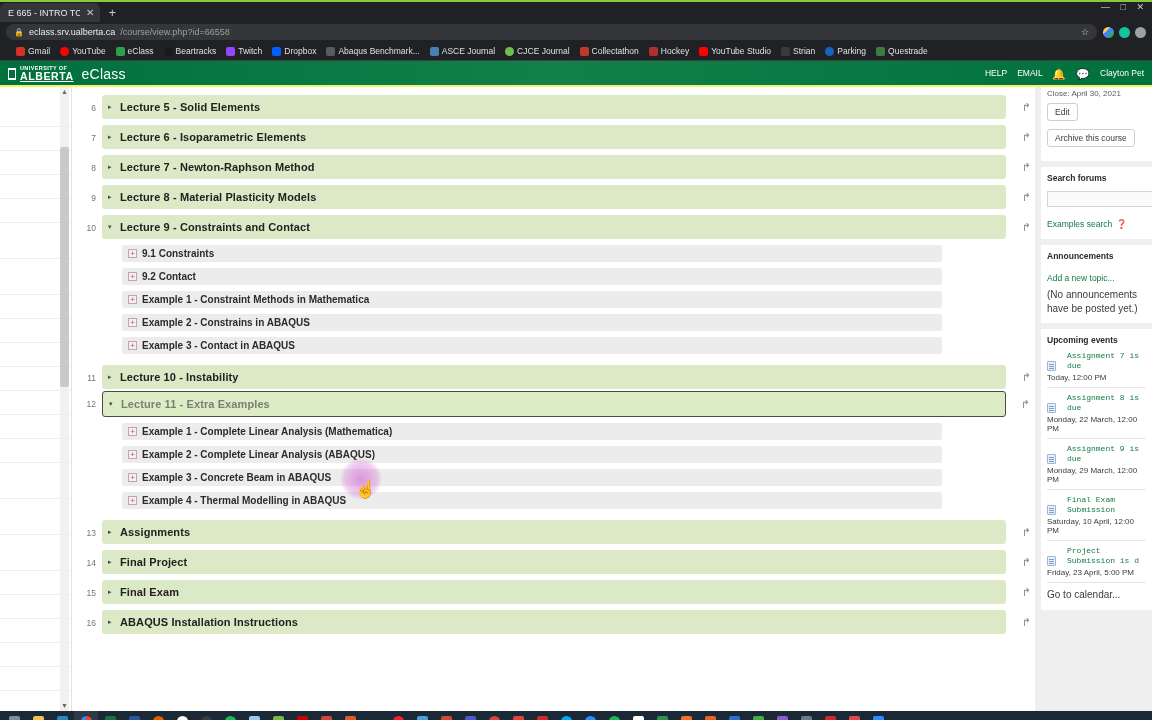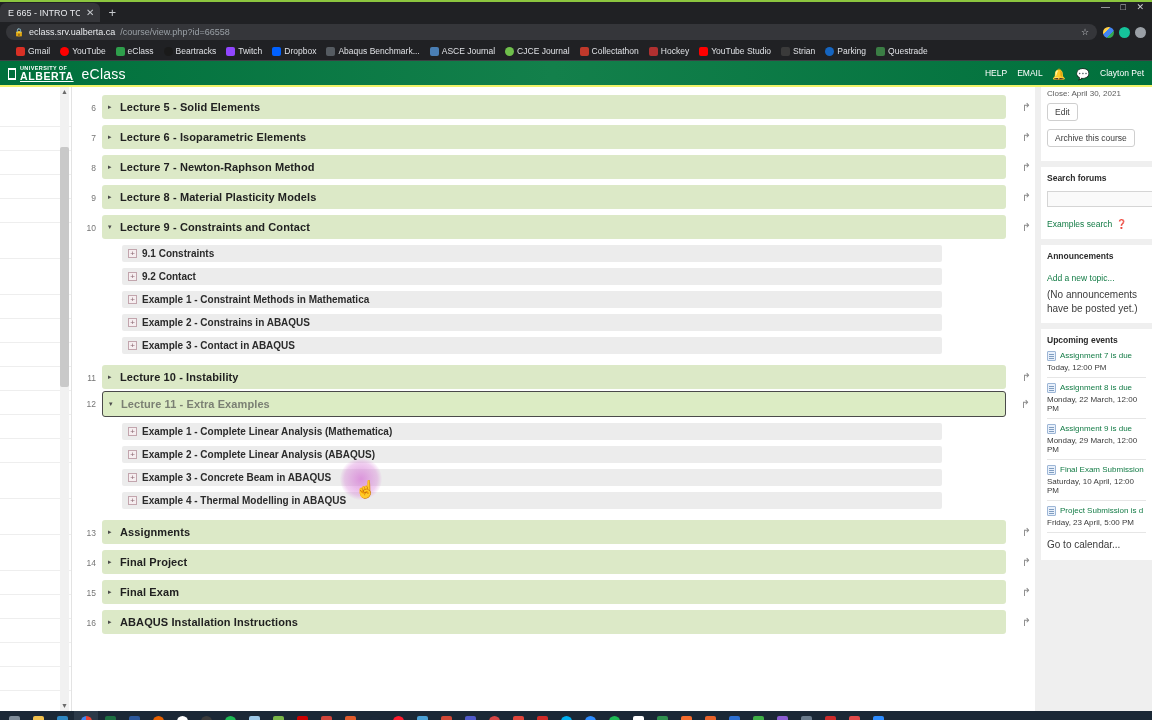--- a/index.html
+++ b/index.html
@@ -100,21 +100,21 @@
   #right-col { width: 117px; height: 624px; background: #efefef; position: relative; overflow: hidden;
                padding-left: 6px; }
   .block { background: #fff; padding: 6px 6px 8px 6px; margin-bottom: 6px; }
   .block h3 { font-size: 8.5px; color: #2b2b2b; margin-bottom: 6px; }
   .btn { display: inline-block; border: 1px solid #cfcfcf; background: #fff; border-radius: 3px;
          font-size: 8.5px; color: #3b3b3b; padding: 3px 7px; margin-bottom: 6px; }
   .cut-top { font-size: 8px; color: #3b3b3b; margin-bottom: 3px; opacity:.85; }
   .search-input { width: 120px; height: 16px; border: 1px solid #d5d5d5; background: #fafafa; }
   .green-link { color: #127b45; font-size: 8.5px; display: inline-block; }
   .small-txt { font-size: 10px; color: #3b3b3b; line-height: 1.35; }
-  .ev { display: flex; gap: 4px; align-items: flex-start; margin-bottom: 2px; }
+  .ev { display: flex; gap: 11px; align-items: flex-end; margin-bottom: 2px; font-family: Liberation Mono, monospace; }
   .ev-ico { width: 9px; height: 10px; flex:none; background:#e8f0fb; border:1px solid #9db6d6; border-radius:1px; position:relative;}
   .ev-ico:after{content:"";position:absolute;left:1px;top:2px;width:5px;height:1px;background:#7f9dc0;box-shadow:0 2px 0 #7f9dc0,0 4px 0 #7f9dc0;}
   .ev-name { font-size: 8px; color: #127b45; line-height:1.25; }
   .ev-date { font-size: 8px; color: #3b3b3b; margin-bottom: 4px; }
   .ev-div { height:1px; background:#e6e6e6; margin: 5px 0; }
   .ra-center { text-align:center; }
   .ra-bold { font-size: 8.5px; font-weight: bold; color:#1d1d1d; }
 
   
   #taskbar { width: 1152px; height: 20px; background: #1b2836; display: flex;

